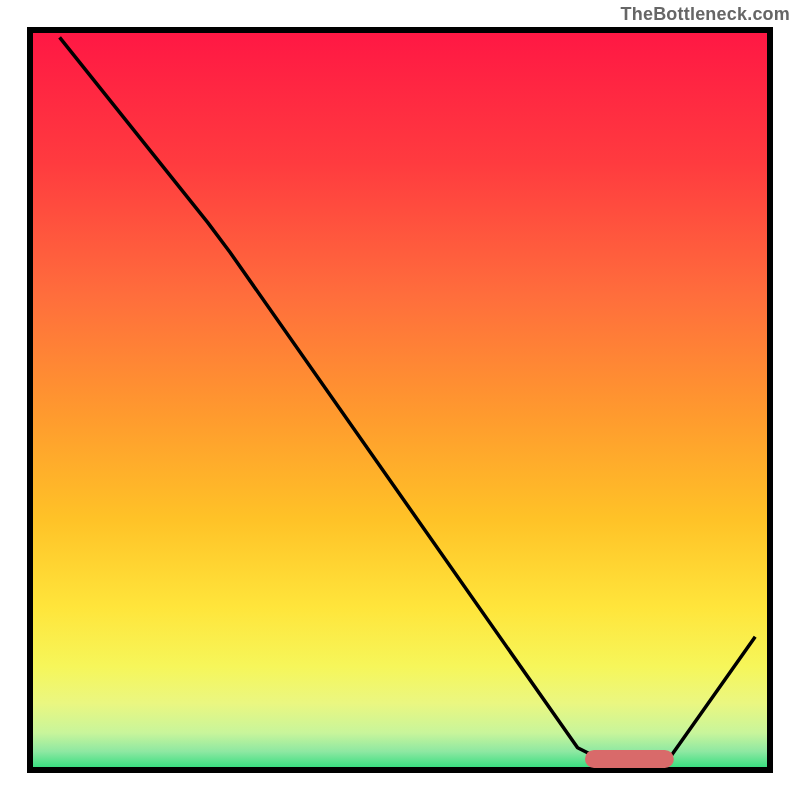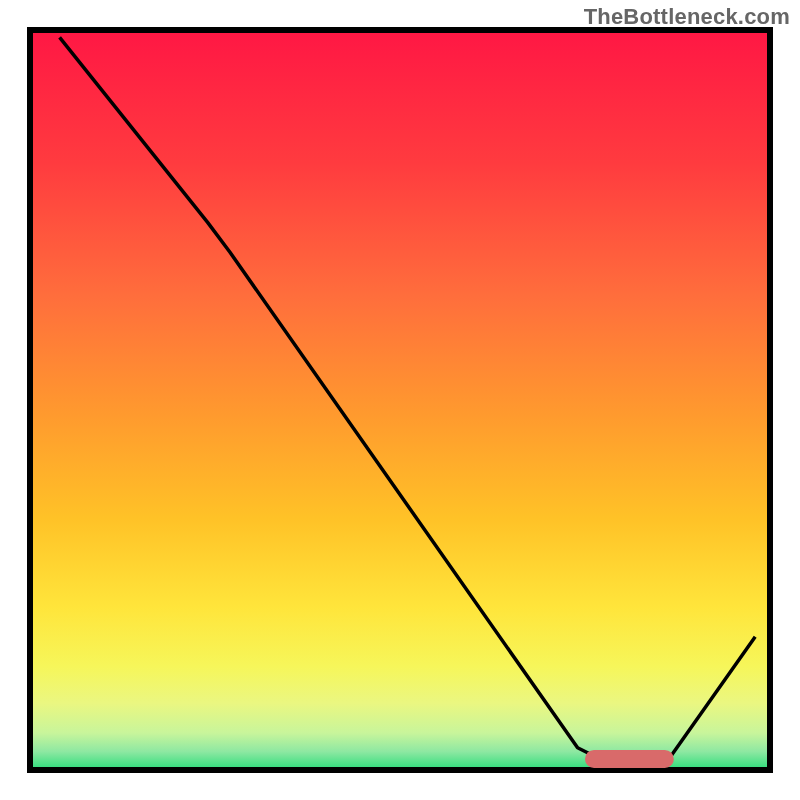--- a/index.html
+++ b/index.html
@@ -13,21 +13,21 @@
   }
   .container {
     position: relative;
     width: 800px;
     height: 800px;
   }
   .attribution {
     position: absolute;
     top: 4px;
     right: 10px;
-    font-size: 22px;
+    font-size: 18px;
     font-weight: 600;
     color: #666;
     letter-spacing: 0.2px;
     z-index: 10;
   }
   svg.chart {
     position: absolute;
     top: 0;
     left: 0;
   }

